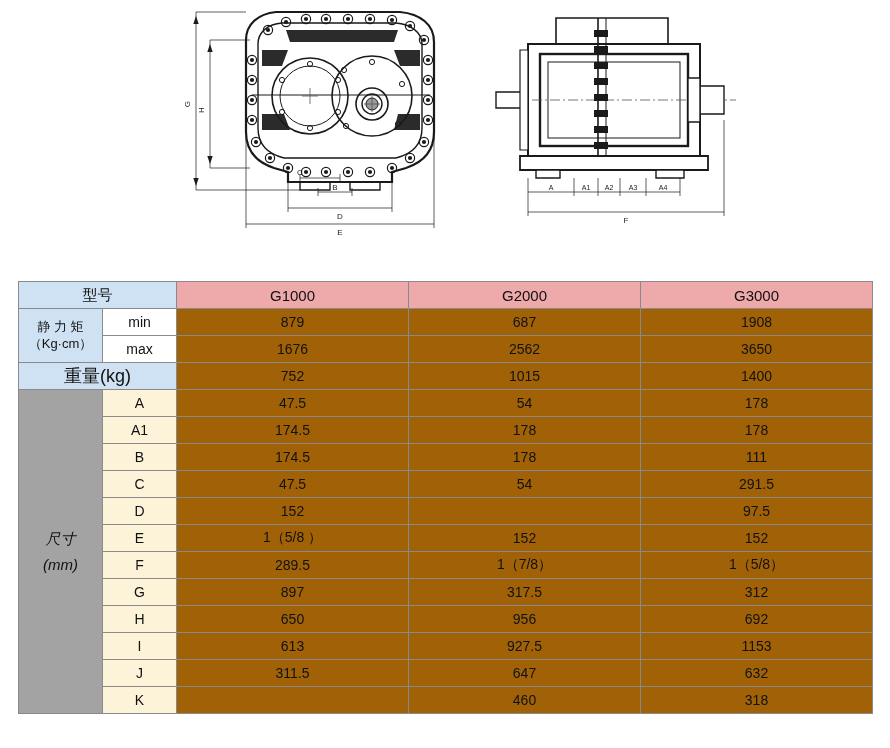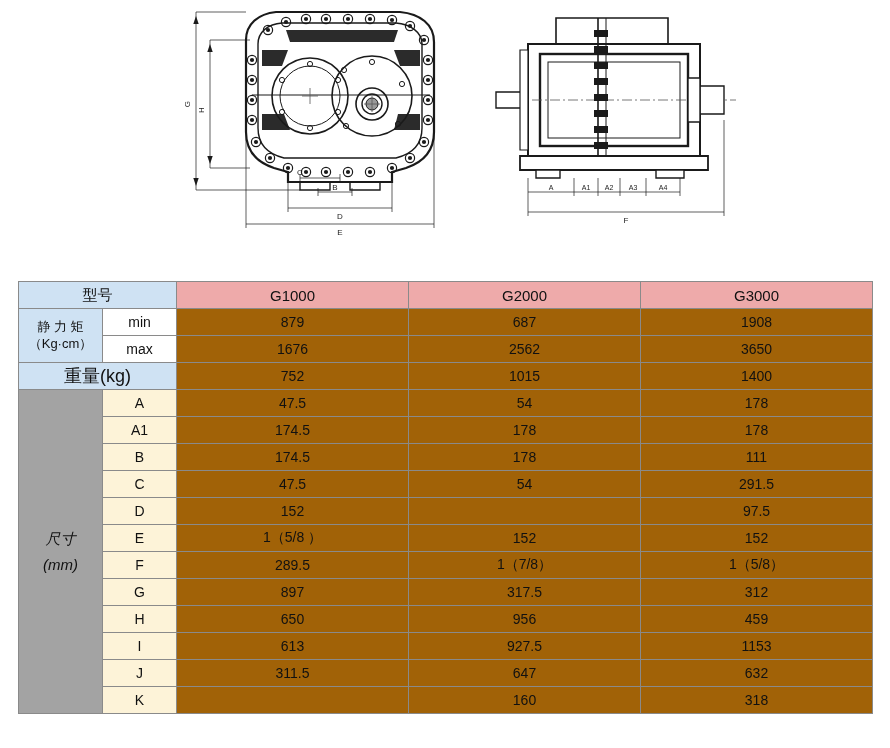--- a/index.html
+++ b/index.html
@@ -359,35 +359,35 @@
       <tr>
         <td class="c-label-cream">G</td>
         <td class="c-val">897</td>
         <td class="c-val">317.5</td>
         <td class="c-val">312</td>
       </tr>
       <tr>
         <td class="c-label-cream">H</td>
         <td class="c-val">650</td>
         <td class="c-val">956</td>
-        <td class="c-val">459</td>
+        <td class="c-val">692</td>
       </tr>
       <tr>
         <td class="c-label-cream">I</td>
         <td class="c-val">613</td>
         <td class="c-val">927.5</td>
         <td class="c-val">1153</td>
       </tr>
       <tr>
         <td class="c-label-cream">J</td>
         <td class="c-val">311.5</td>
         <td class="c-val">647</td>
         <td class="c-val">632</td>
       </tr>
       <tr>
         <td class="c-label-cream">K</td>
         <td class="c-val"></td>
-        <td class="c-val">160</td>
+        <td class="c-val">460</td>
         <td class="c-val">318</td>
       </tr>
     </tbody>
   </table>
 </div>
 
 </body></html>

